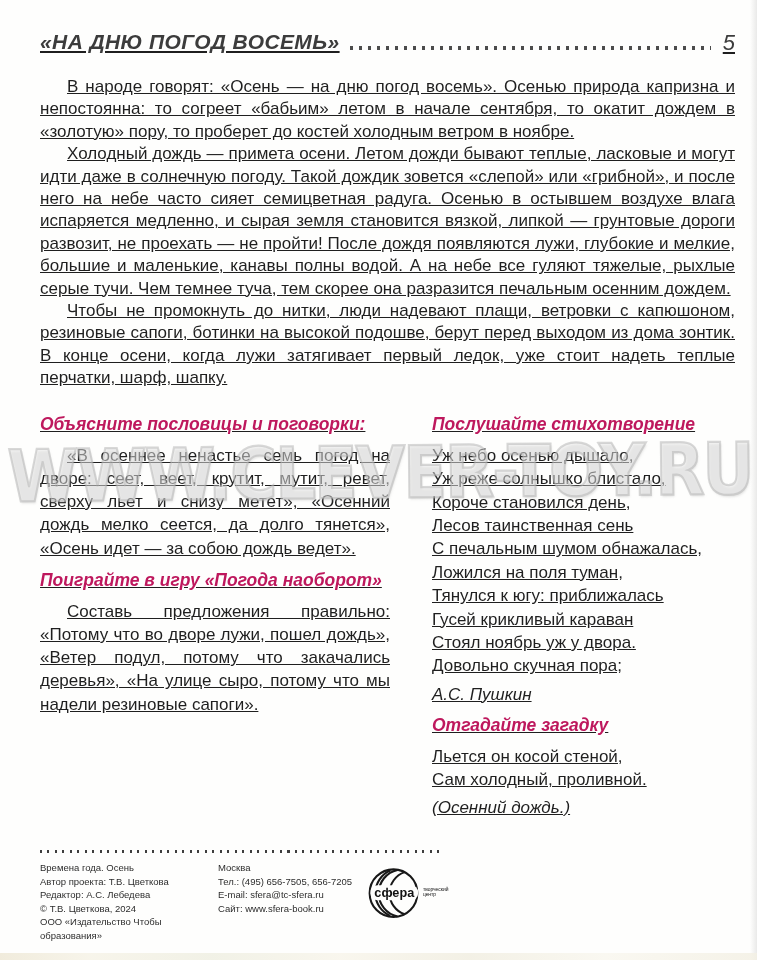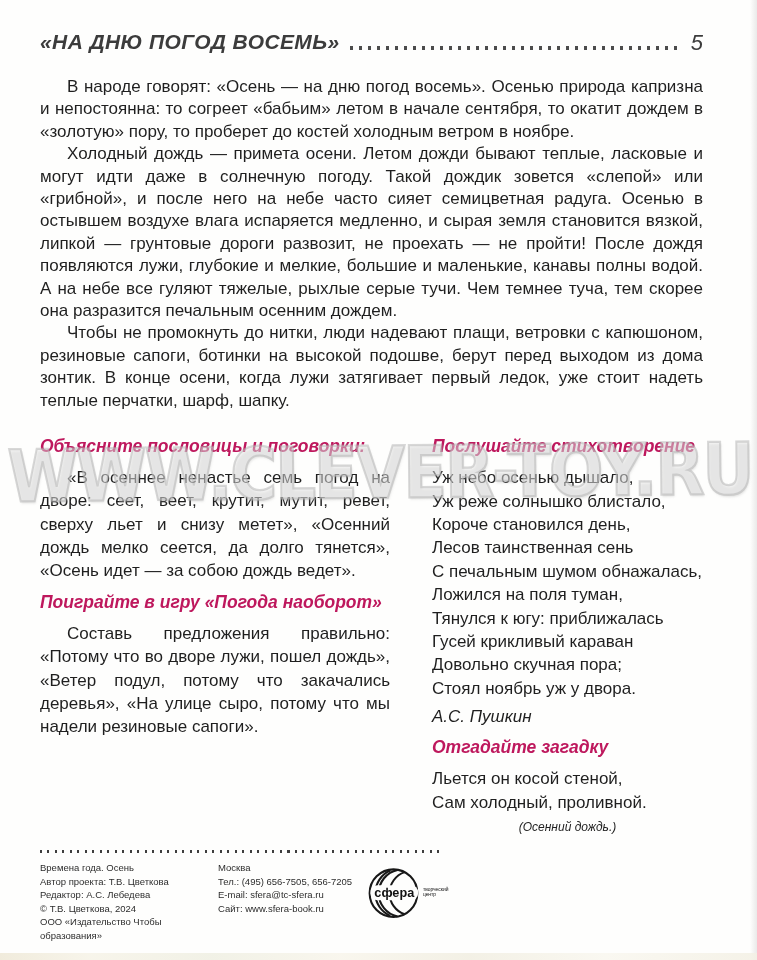--- a/index.html
+++ b/index.html
@@ -6,22 +6,23 @@
     margin: 0; padding: 0;
     width: 757px; height: 960px;
     background: #fefefd;
     font-family: "Liberation Sans", sans-serif;
     color: #1f1f1f;
     position: relative;
     overflow: hidden;
   }
   .page {
     position: absolute; inset: 0;
-    padding: 30px 54px 0 40px;
+    padding: 30px 22px 0 40px;
     box-sizing: border-box;
+    text-decoration: underline;
   }
   
   .header-row {
     display: flex; align-items: flex-end; gap: 10px;
     margin-bottom: 22px;
   }
   .doc-title {
     font-weight: bold; font-style: italic;
     font-size: 21px; letter-spacing: 0.4px;
     color: #3c3c3c; white-space: nowrap;
@@ -61,22 +62,21 @@
   .poem p, .riddle p {
     margin: 0; font-size: 17px; line-height: 23.4px;
   }
   .poem-author {
     margin: 7px 28px 0 0;
     font-style: italic; font-size: 17px;
     text-align: left;
   }
   .riddle-answer {
     margin: 6px 0 0 0;
-    font-style: italic; font-size: 12px;
-    text-align: center;
+    font-style: italic; font-size: 17px;
   }
   
   .watermark {
     position: absolute; top: 436px; left: -12px; width: 784px;
     text-align: center;
     font-family: "DejaVu Sans", sans-serif;
     font-weight: bold;
     font-size: 64px; letter-spacing: -2px; white-space: nowrap;
     color: rgba(228,228,228,0.42);
     -webkit-text-stroke: 2px rgba(178,178,178,0.5);
@@ -142,22 +142,22 @@
       <h3 class="sec-heading">Послушайте стихотворение</h3>
       <div class="poem">
         <p>Уж небо осенью дышало,</p>
         <p>Уж реже солнышко блистало,</p>
         <p>Короче становился день,</p>
         <p>Лесов таинственная сень</p>
         <p>С печальным шумом обнажалась,</p>
         <p>Ложился на поля туман,</p>
         <p>Тянулся к югу: приближалась</p>
         <p>Гусей крикливый караван</p>
+        <p>Стоял ноябрь уж у двора.</p>
         <p>Довольно скучная пора;</p>
-        <p>Стоял ноябрь уж у двора.</p>
       </div>
       <p class="poem-author">А.С. Пушкин</p>
 
       <h3 class="sec-heading spaced">Отгадайте загадку</h3>
       <div class="riddle">
         <p>Льется он косой стеной,</p>
         <p>Сам холодный, проливной.</p>
       </div>
       <p class="riddle-answer">(Осенний дождь.)</p>
     </div>

